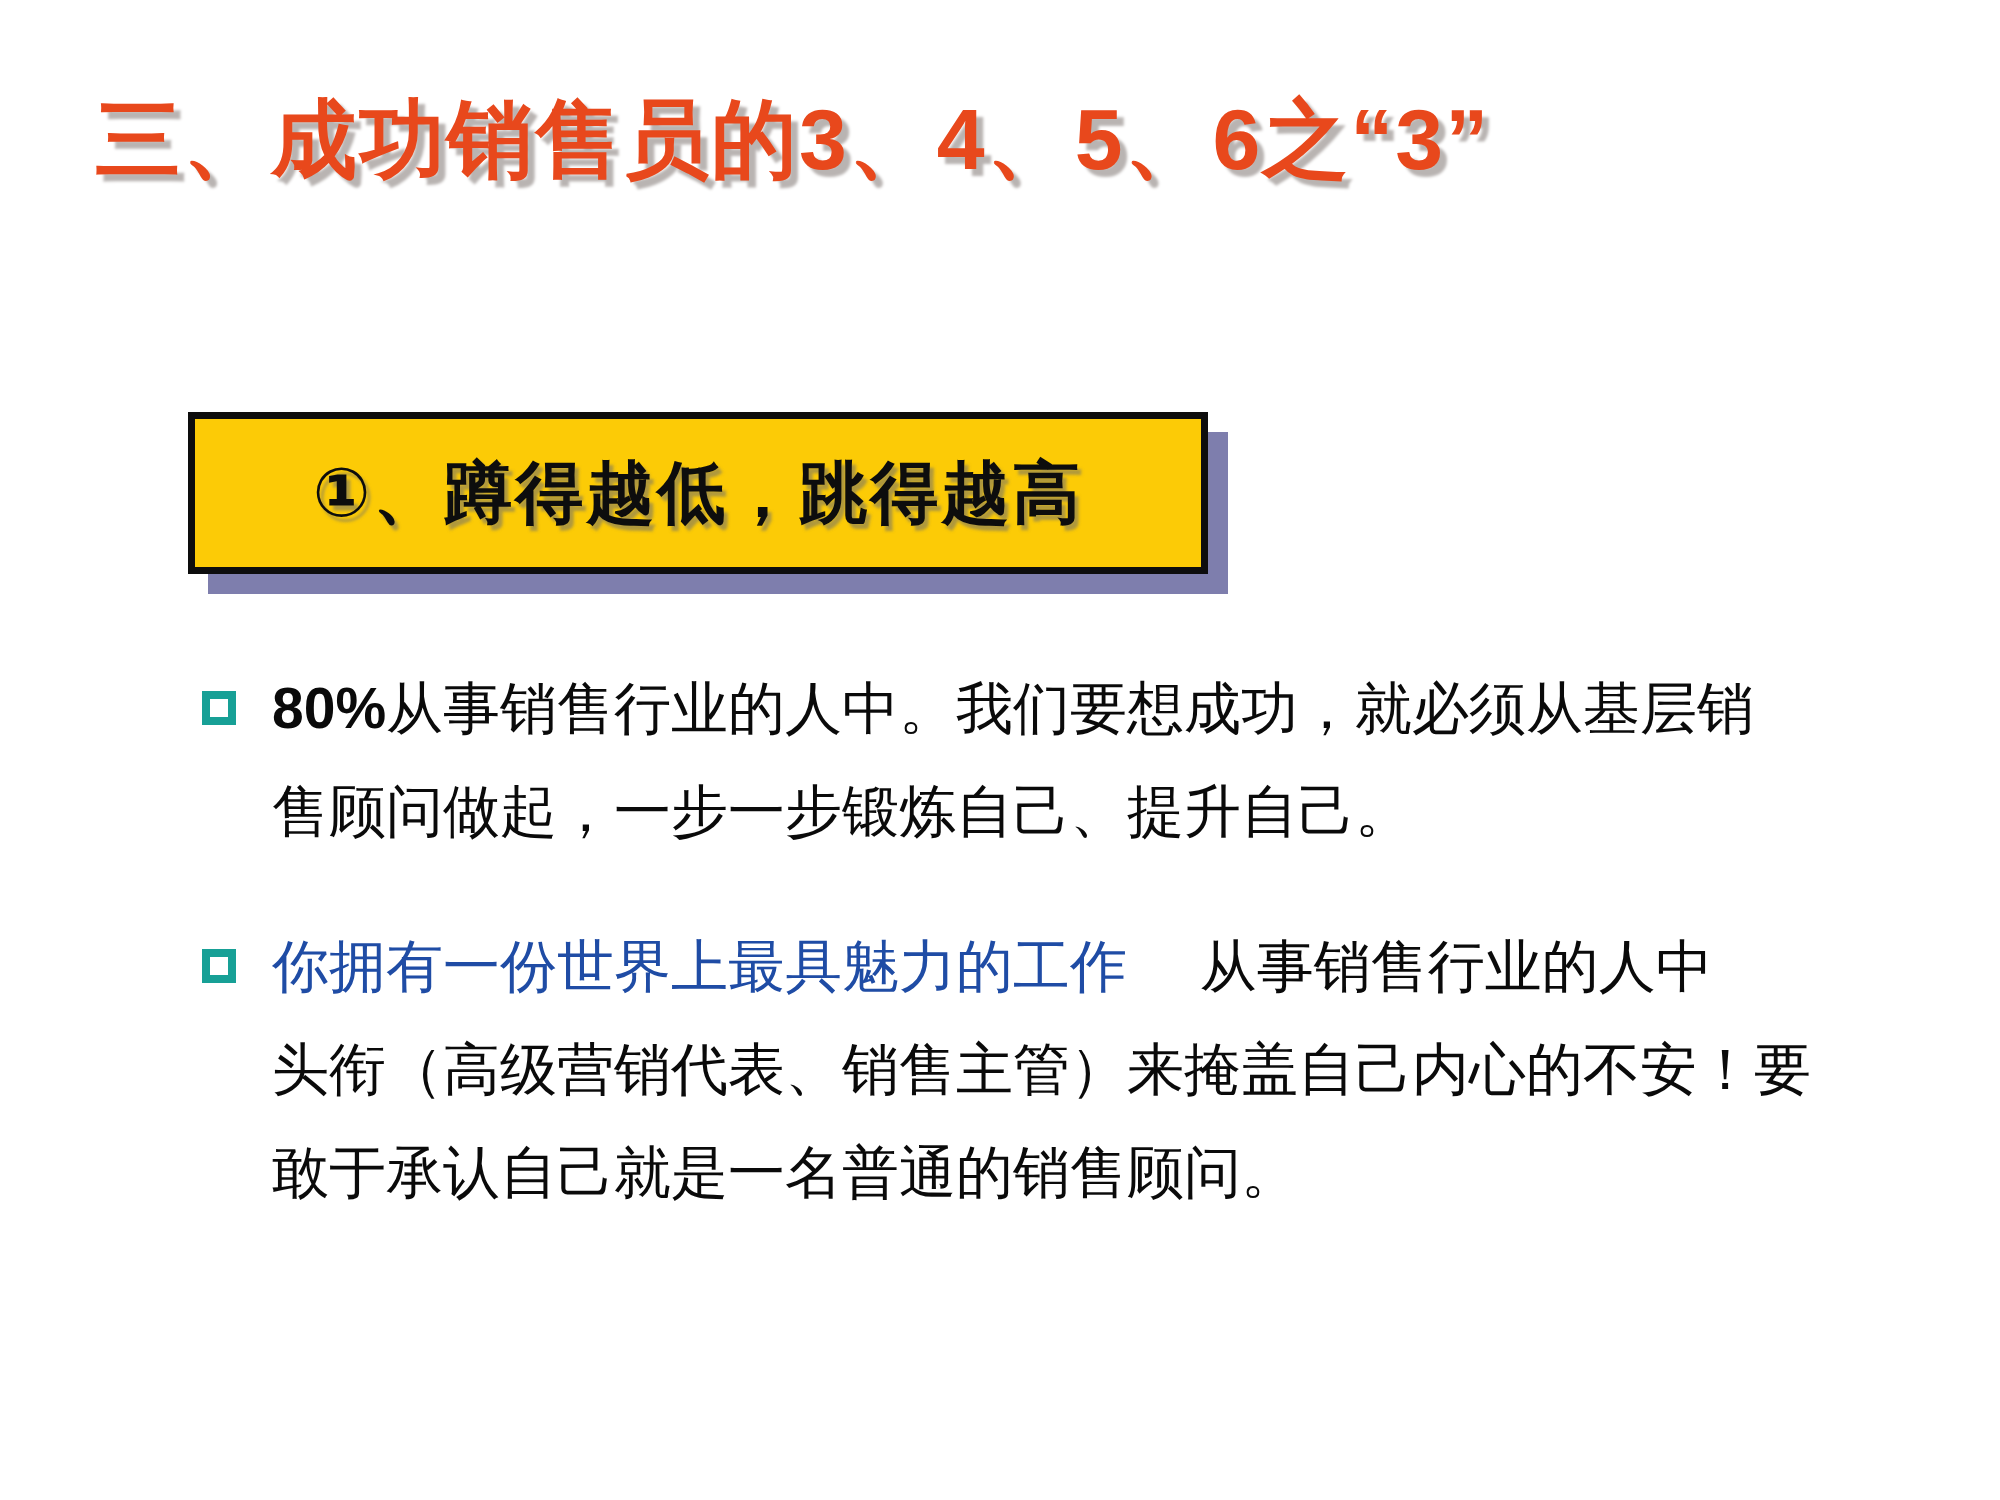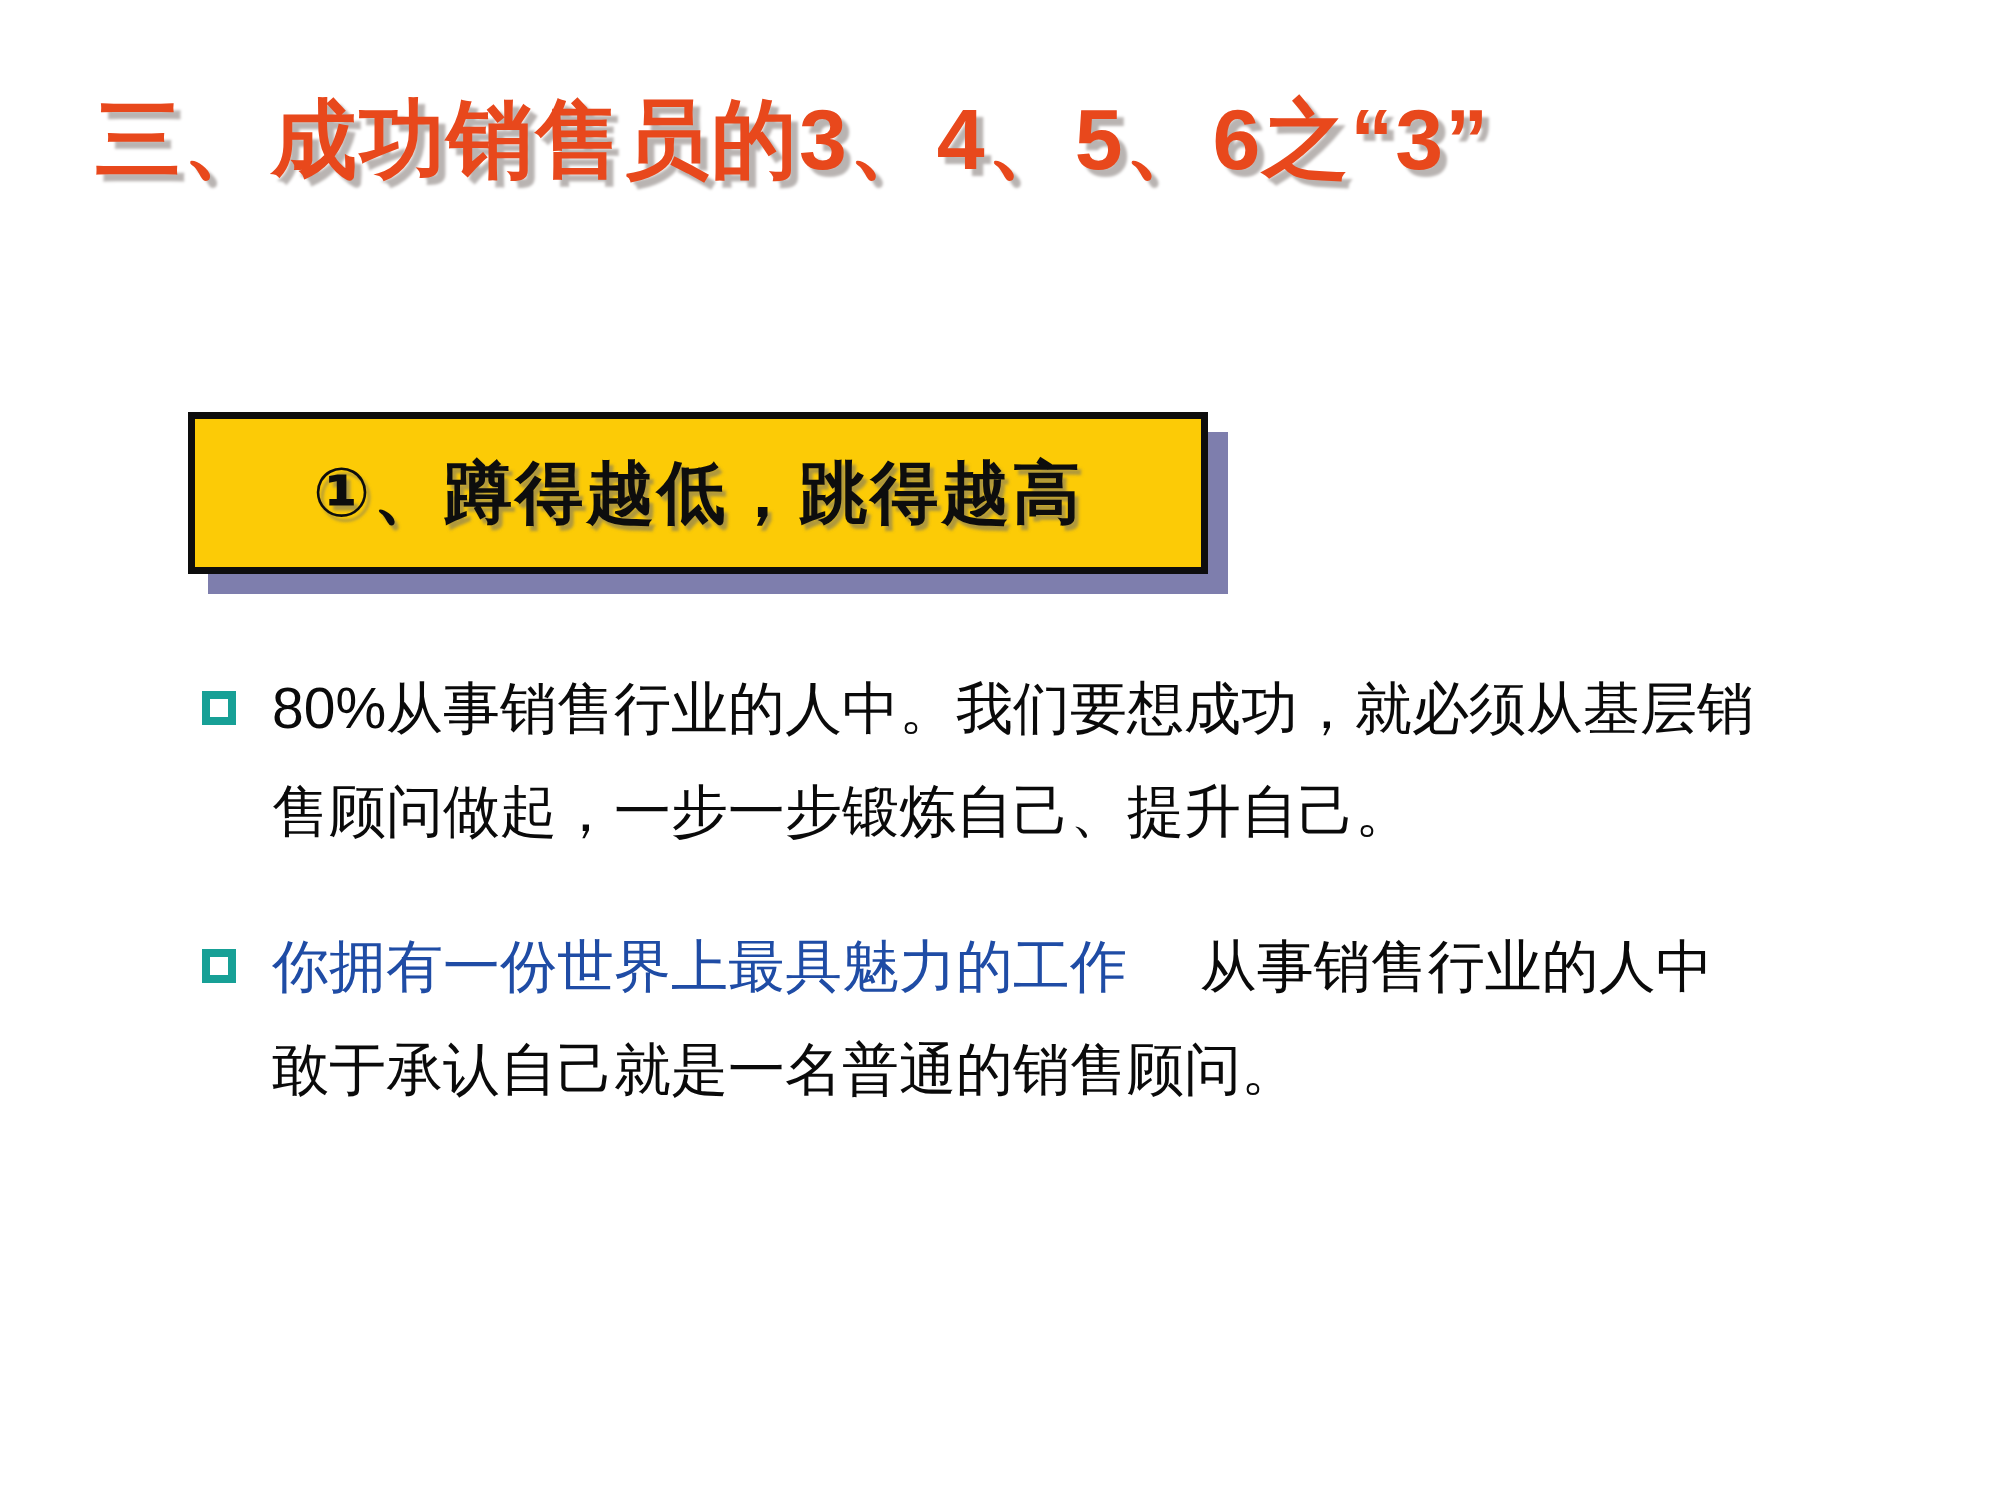--- a/index.html
+++ b/index.html
@@ -66,21 +66,21 @@
     background:#ffffff;
     border:8px solid var(--c-teal);
   }
   .bullet-line{
     font-size:57px;
     line-height:103px;
     color:var(--c-text);
     white-space:nowrap;
   }
   .run-blue{color:var(--c-blue);}
-  .run-bold{font-weight:normal;}
+  .run-bold{font-weight:bold;}
   .run-plain{}
 </style>
 </head>
 <body>
 
 <div class="slide">
 
   <div class="slide-title">三、成功销售员的3、4、5、6之“3”</div>
 
   <div class="banner">
@@ -93,18 +93,19 @@
     <div class="bullet-lines">
           <div class="bullet-line"><span class="run-bold">80%</span><span class="run-plain">从事销售行业的人中。我们要想成功，就必须从基层销</span></div>
           <div class="bullet-line"><span class="run-plain">售顾问做起，一步一步锻炼自己、提升自己。</span></div>
         </div>
   </div>
 
   <div class="bullet-item">
     <span class="bullet-marker"></span>
     <div class="bullet-lines">
           <div class="bullet-line"><span class="run-blue">你拥有一份世界上最具魅力的工作</span><span class="run-plain">　 从事销售行业的人中</span></div>
+          <div class="bullet-line"><span class="run-plain">头衔（高级营销代表、销售主管）来掩盖自己内心的不安！要</span></div>
           <div class="bullet-line"><span class="run-plain">敢于承认自己就是一名普通的销售顾问。</span></div>
         </div>
   </div>
 </div>
 
 </div>
 
 </body></html>

